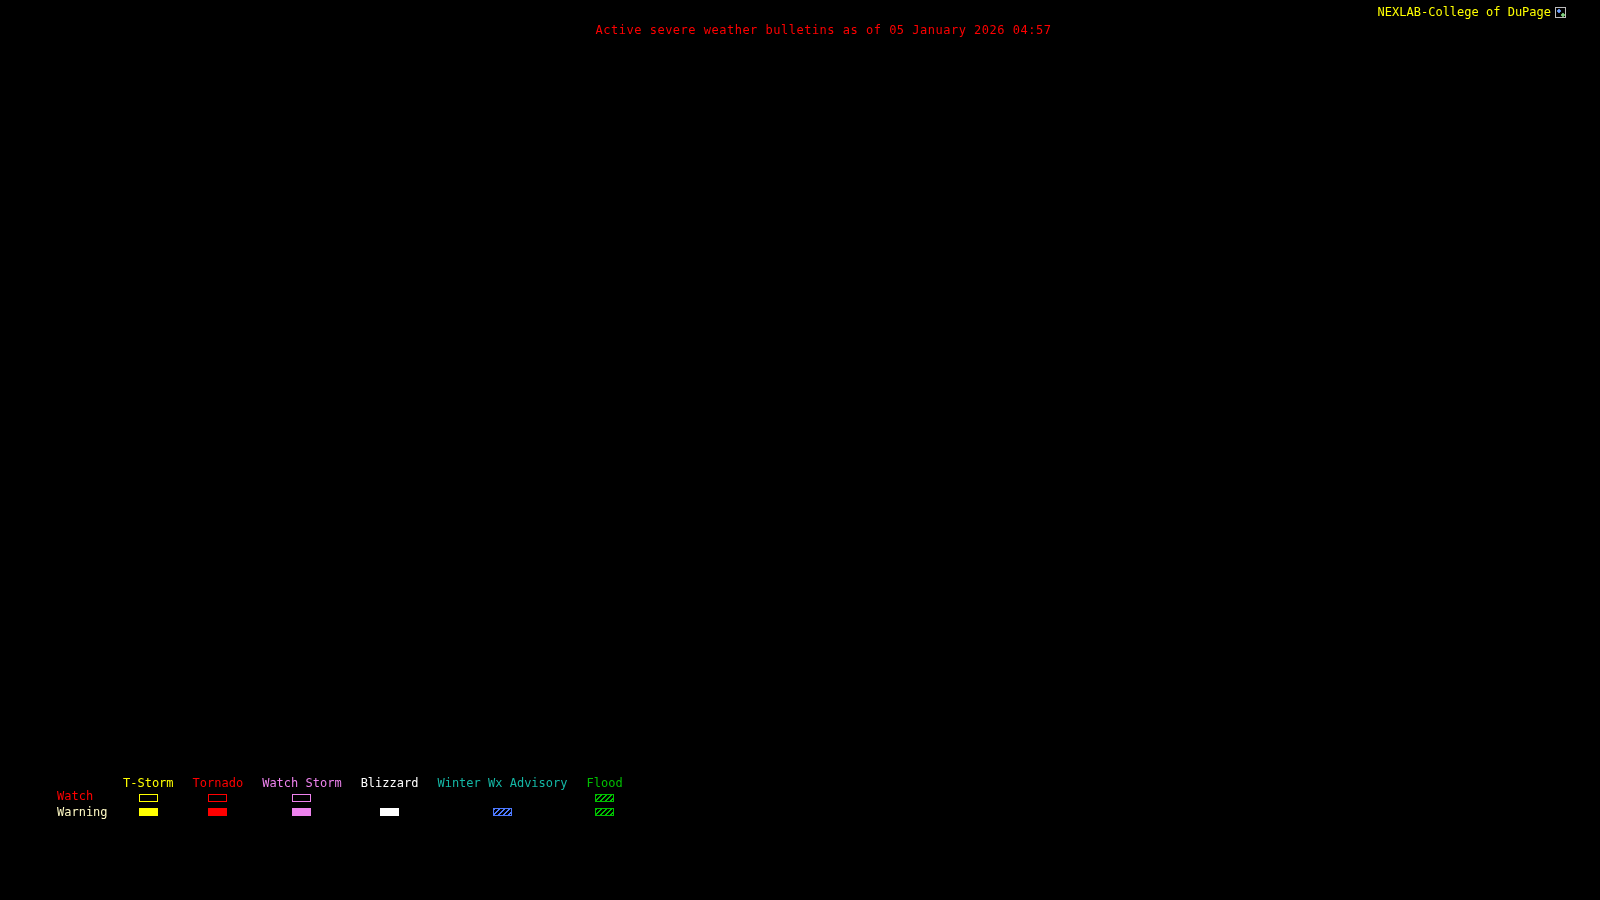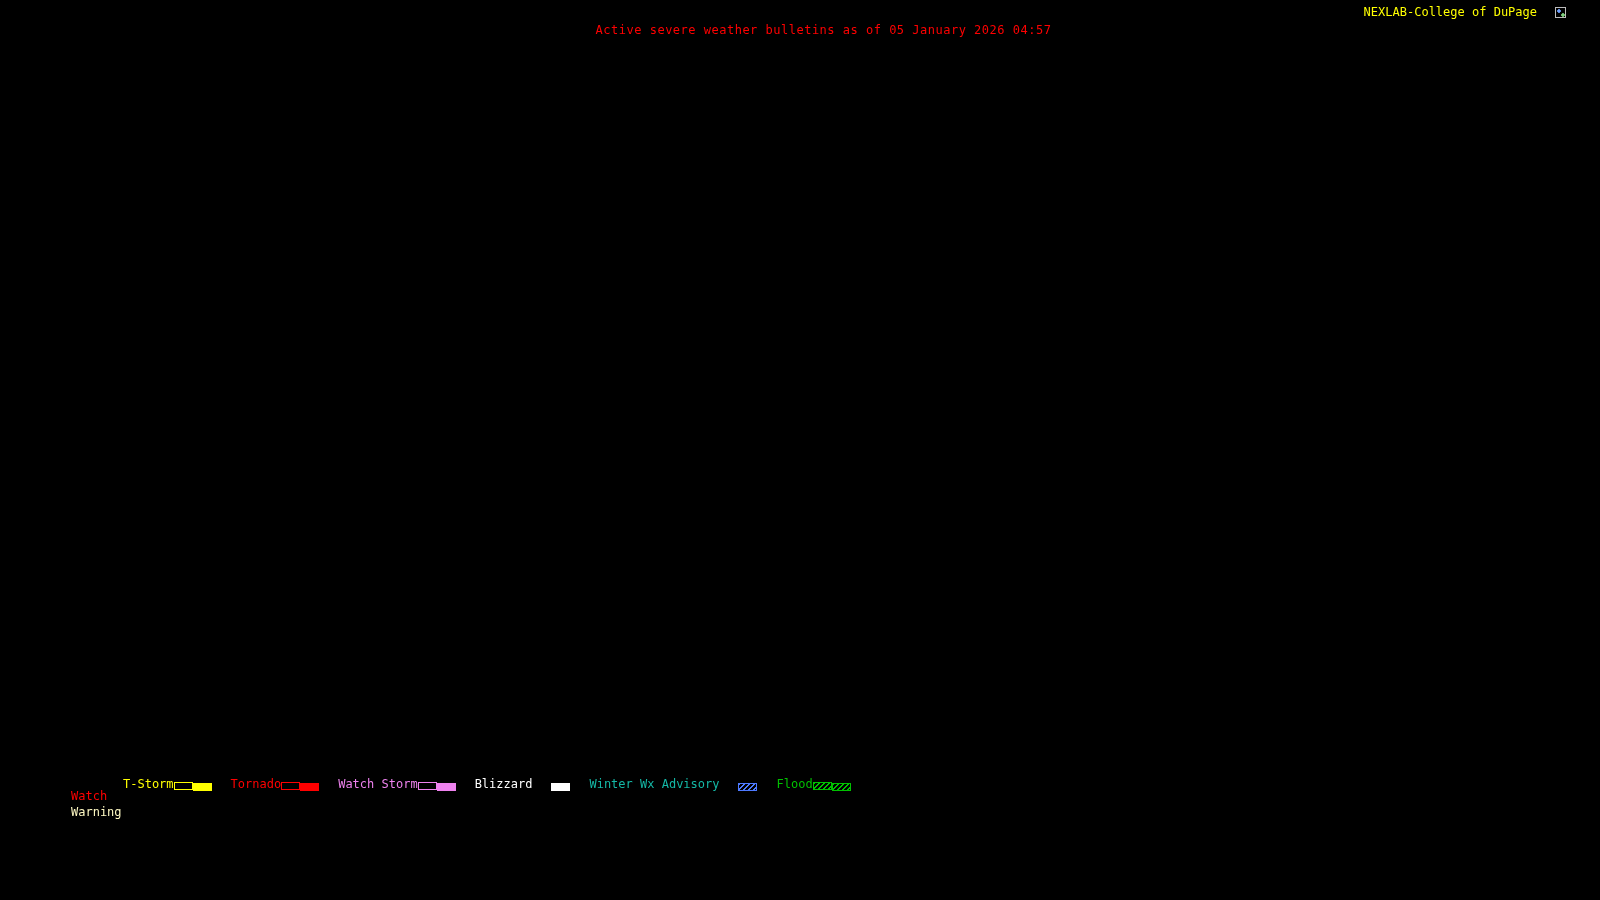--- a/index.html
+++ b/index.html
@@ -28,21 +28,21 @@
     white-space: pre;
     padding-left: 41px;
   }
   .brand {
     position: absolute;
     top: 5px;
     right: 34px;
     font-size: 12px;
     display: flex;
     align-items: center;
-    gap: 18px;
+    gap: 4px;
     white-space: pre;
   }
   .logo-icon {
     display: inline-block;
     width: 11px;
     height: 11px;
     box-sizing: border-box;
     border: 1px solid #bbbbbb;
     background:
       radial-gradient(circle at 3px 3px, #6fa0ff 0 1.5px, transparent 2px),
@@ -51,35 +51,34 @@
   .legend {
     position: absolute;
     left: 57px;
     top: 777px;
     font-size: 12px;
   }
   .legend-row-label {
     position: absolute;
     left: 0;
     white-space: pre;
-    margin-left: 14px;
   }
   .legend-row-label.watch { top: 12px; }
   .legend-row-label.warning { top: 28px; }
   .legend-columns {
     position: absolute;
     left: 66px;
     top: 0;
     display: flex;
     gap: 19px;
     align-items: flex-start;
   }
   .legend-col {
     display: flex;
-    flex-direction: row;
+    flex-direction: column;
     align-items: center;
   }
   .legend-col .hdr {
     height: 13px;
     line-height: 13px;
     white-space: pre;
   }
   .swatch {
     width: 19px;
     height: 8px;

